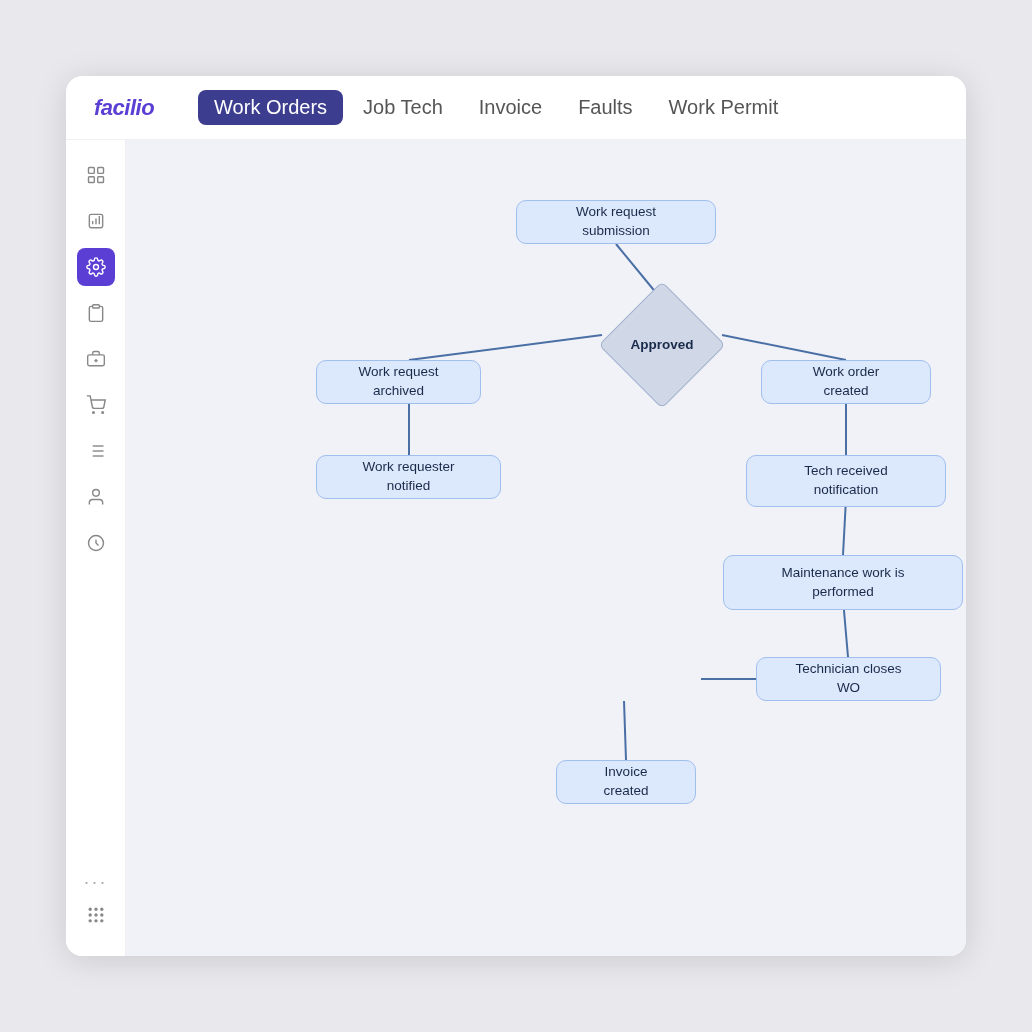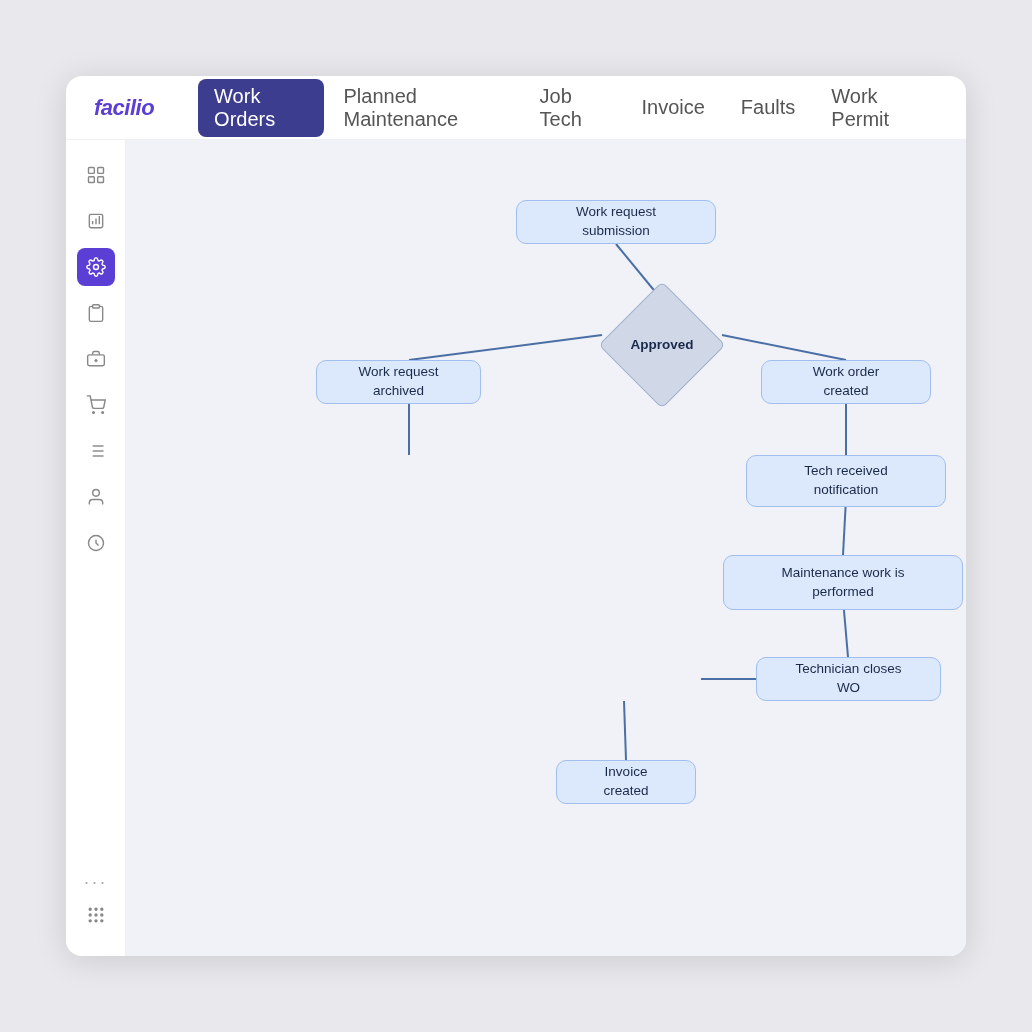--- a/index.html
+++ b/index.html
@@ -187,21 +187,20 @@
 </head>
 <body>
 
 <div class="app-window">
 
   <div class="top-nav">
     <div class="logo">facilio</div>
     <div class="nav-tabs">
 
     <div class="nav-tab active">Work Orders</div>
-        <div class="nav-tab">Planned Maintenance</div>
         <div class="nav-tab">Job Tech</div>
         <div class="nav-tab">Invoice</div>
         <div class="nav-tab">Faults</div>
         <div class="nav-tab">Work Permit</div>
       </div>
   </div>
 
   <div class="body-area">
 
     <div class="sidebar">
@@ -309,20 +308,21 @@
 
           <line x1="498" y1="561" x2="500" y2="620"></line>
         </svg>
 
       <div class="node" style="left: 390px; top: 60px; width: 200px; height: 44px;">Work request submission</div>
           <div class="node diamond-wrapper" style="left: 476px; top: 145px; width: 120px; height: 120px;">
             <div class="diamond"></div>
             <div class="diamond-label">Approved</div>
           </div>
           <div class="node" style="left: 190px; top: 220px; width: 165px; height: 44px;">Work request archived</div>
+          <div class="node" style="left: 190px; top: 315px; width: 185px; height: 44px;">Work requester notified</div>
           <div class="node" style="left: 635px; top: 220px; width: 170px; height: 44px;">Work order created</div>
           <div class="node" style="left: 620px; top: 315px; width: 200px; height: 52px;">Tech received notification</div>
           <div class="node" style="left: 597px; top: 415px; width: 240px; height: 55px;">Maintenance work is performed</div>
           <div class="node" style="left: 630px; top: 517px; width: 185px; height: 44px;">Technician closes WO</div>
           <div class="node" style="left: 430px; top: 620px; width: 140px; height: 44px;">Invoice created</div>
         </div>
     </div>
   </div>
 </div>
 

